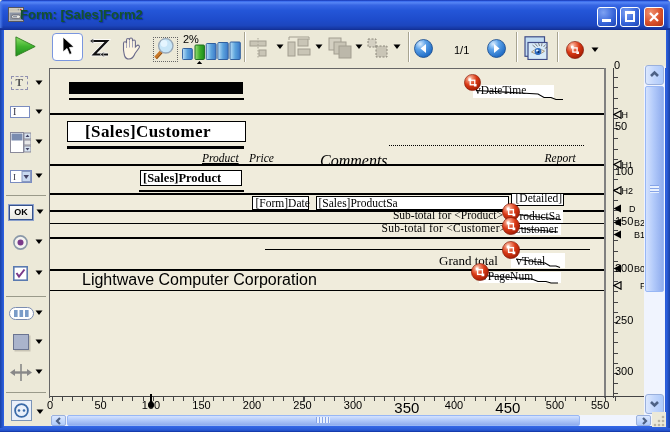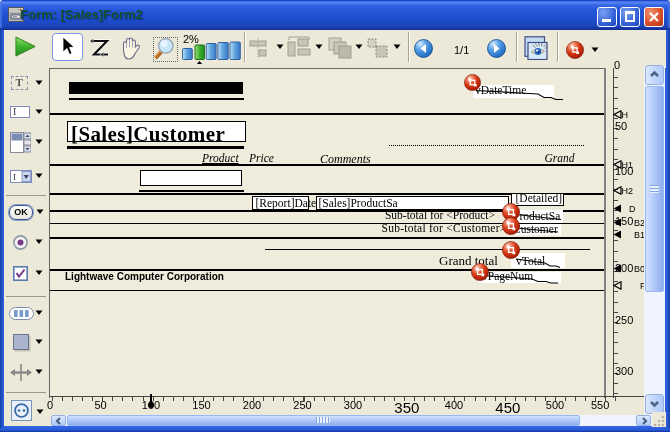--- a/index.html
+++ b/index.html
@@ -240,21 +240,21 @@
 <svg class="ab" style="left:10px;top:170px;" width="22" height="13" viewBox="0 0 22 13">
   <rect x="0.5" y="0.5" width="21" height="12" fill="#fff" stroke="#7A8CC0"></rect>
   <text x="3" y="9.5" font-size="9" font-family="Liberation Serif" fill="#334">I</text>
   <rect x="12" y="1.5" width="8.5" height="10" fill="#C8D8F0" stroke="#8A9AC0"></rect>
   <polygon points="13.5,5 19,5 16.2,9" fill="#446"></polygon>
 </svg>
 <svg class="ab" style="left:35px;top:173px;" width="8" height="6" viewBox="0 0 8 6">
       <polygon points="0.5,0.5 7.5,0.5 4,5" fill="#000"></polygon>
     </svg>
 
-<div class="ab" style="left:9px;top:205px;width:24px;height:15px;background:linear-gradient(#FDFDFD,#E8E8E0);border:1px solid #38538C;border-radius:7px;box-shadow:0 0 0 1px #8AA0CC;box-sizing:border-box;text-align:center;font-size:9px;font-weight:bold;line-height:13px;">OK</div>
+<div class="ab" style="left:9px;top:205px;width:24px;height:15px;background:linear-gradient(#FDFDFD,#E8E8E0);border:1px solid #38538C;border-radius:0;box-shadow:0 0 0 1px #8AA0CC;box-sizing:border-box;text-align:center;font-size:9px;font-weight:bold;line-height:13px;">OK</div>
 <svg class="ab" style="left:36px;top:209px;" width="8" height="6" viewBox="0 0 8 6">
       <polygon points="0.5,0.5 7.5,0.5 4,5" fill="#000"></polygon>
     </svg>
 
 <svg class="ab" style="left:13px;top:235px;" width="15" height="15" viewBox="0 0 15 15">
   <circle cx="7.5" cy="7.5" r="6.6" fill="#F4F4F0" stroke="#8A98A8" stroke-width="1.6"></circle>
   <circle cx="7.5" cy="7.5" r="3" fill="#7A3A8A"></circle>
 </svg>
 <svg class="ab" style="left:35px;top:239px;" width="8" height="6" viewBox="0 0 8 6">
       <polygon points="0.5,0.5 7.5,0.5 4,5" fill="#000"></polygon>
@@ -319,43 +319,44 @@
 
 
 <div class="ln" style="left:69px;top:82px;width:174px;height:12px;"></div>
 <div class="ln" style="left:69px;top:97.5px;width:175px;height:2.5px;"></div>
 
 
 <div class="ab" style="left:389px;top:144.5px;width:195px;height:0;border-top:1.5px dotted #000;"></div>
 
 
 <div class="box" style="left:67px;top:121px;width:179px;height:21px;border-width:1.5px;"></div>
-<div class="ab serif" style="left:71px;top:121.5px;font-size:21px;font-weight:bold;letter-spacing:0.4px;">[Sales]Customer</div>
+<div class="ab serif" style="left:85px;top:121.5px;font-size:17px;font-weight:bold;letter-spacing:0.4px;">[Sales]Customer</div>
 <div class="ln" style="left:67px;top:146px;width:177px;height:2.5px;"></div>
 
 
 <div class="ab serif" style="left:202px;top:151.5px;font-size:11.5px;font-style:italic;text-decoration:underline;">Product</div>
 <div class="ab serif" style="left:249px;top:151.5px;font-size:11.5px;font-style:italic;">Price</div>
-<div class="ab serif" style="left:320px;top:151.5px;font-size:12px;font-style:italic;">Comments</div>
-<div class="ab serif" style="left:544.5px;top:151.5px;font-size:11.5px;font-style:italic;">Grand</div>
+<div class="ab serif" style="left:320px;top:151.5px;font-size:16px;font-style:italic;">Comments</div>
+<div class="ab serif" style="left:544.5px;top:151.5px;font-size:11.5px;font-style:italic;">Report</div>
 
 
 <div class="box" style="left:140px;top:170px;width:102px;height:16px;border-width:1.5px;"></div>
+<div class="ab serif" style="left:143px;top:170.5px;font-size:12.5px;font-weight:bold;">[Sales]Product</div>
 <div class="ln" style="left:139px;top:189.8px;width:105px;height:2.4px;"></div>
 
 
 <div class="box" style="left:252px;top:195.5px;width:57px;height:14px;"></div>
-<div class="ab serif" style="left:255.5px;top:196.5px;font-size:11.5px;">[Report]Date</div>
+<div class="ab serif" style="left:255.5px;top:196.5px;font-size:11.5px;">[Form]Date</div>
 <div class="box" style="left:315.5px;top:195.5px;width:193.5px;height:14px;"></div>
 <div class="ab serif" style="left:318.5px;top:196.5px;font-size:11.5px;">[Sales]ProductSa</div>
 <div class="box" style="left:511px;top:192.5px;width:52.5px;height:13px;"></div>
 <div class="ab serif" style="left:515.5px;top:192px;font-size:11.5px;">[Detailed]</div>
 
 
-<div class="ab serif" style="left:4px;top:208.5px;width:491px;text-align:right;font-size:11.5px;">Sub-total for &lt;Product&gt;</div>
+<div class="ab serif" style="left:12px;top:208.5px;width:491px;text-align:right;font-size:11.5px;">Sub-total for &lt;Product&gt;</div>
 <div class="ab" style="left:510px;top:210px;width:53px;height:12.5px;background:#fff;"></div>
 <div class="ab serif" style="left:513px;top:210px;font-size:11.5px;">ProductSa</div>
 <div class="ab serif" style="left:0;top:221.5px;width:506.5px;text-align:right;font-size:11.5px;letter-spacing:0.25px;">Sub-total for &lt;Customer&gt;</div>
 <div class="ab" style="left:510px;top:224px;width:51px;height:10.5px;background:#fff;"></div>
 <div class="ab serif" style="left:513px;top:222.5px;font-size:11.5px;">Customer</div>
 
 
 <div class="ab serif" style="left:439px;top:253.2px;font-size:13px;">Grand total</div>
 <div class="ab" style="left:511px;top:252.5px;width:54px;height:15.5px;background:#fff;"></div>
 <div class="ab serif" style="left:516px;top:254.5px;font-size:11.5px;">vTotal</div>
@@ -364,21 +365,21 @@
 <div class="ab" style="left:479px;top:272px;width:82px;height:10.5px;background:#fff;"></div>
 <div class="ab serif" style="left:482px;top:269.5px;font-size:11.5px;">vPageNum</div>
 
 
 <div class="ab" style="left:473px;top:85px;width:81px;height:13px;background:#fff;"></div>
 <div class="ab serif" style="left:475px;top:84px;font-size:11.5px;">vDateTime</div>
 
 
 
 
-<div class="ab" style="left:65px;top:271.2px;font-size:10px;font-weight:bold;">Lightwave Computer Corporation</div>
+<div class="ab" style="left:82px;top:271.2px;font-size:16px;font-weight:normal;">Lightwave Computer Corporation</div>
 
 
 <svg class="ab" style="left:0;top:0;pointer-events:none;" width="670" height="432" viewBox="0 0 670 432">
   <g stroke="#000" stroke-width="1.1" fill="none">
     <path d="M476,90.5 L538,94 L544,97.5 L551,97.5 L556,99.5 L563,99.5"></path>
     <path d="M512,214 L561,219.5"></path>
     <path d="M512,227.5 L558,232"></path>
     <path d="M516,259 L545,263 L550,266 L556,266 L560,267.5"></path>
     <path d="M483,275.5 L532,279 L538,281.5 L546,281.5 L551,283 L558,283"></path>
   </g>

